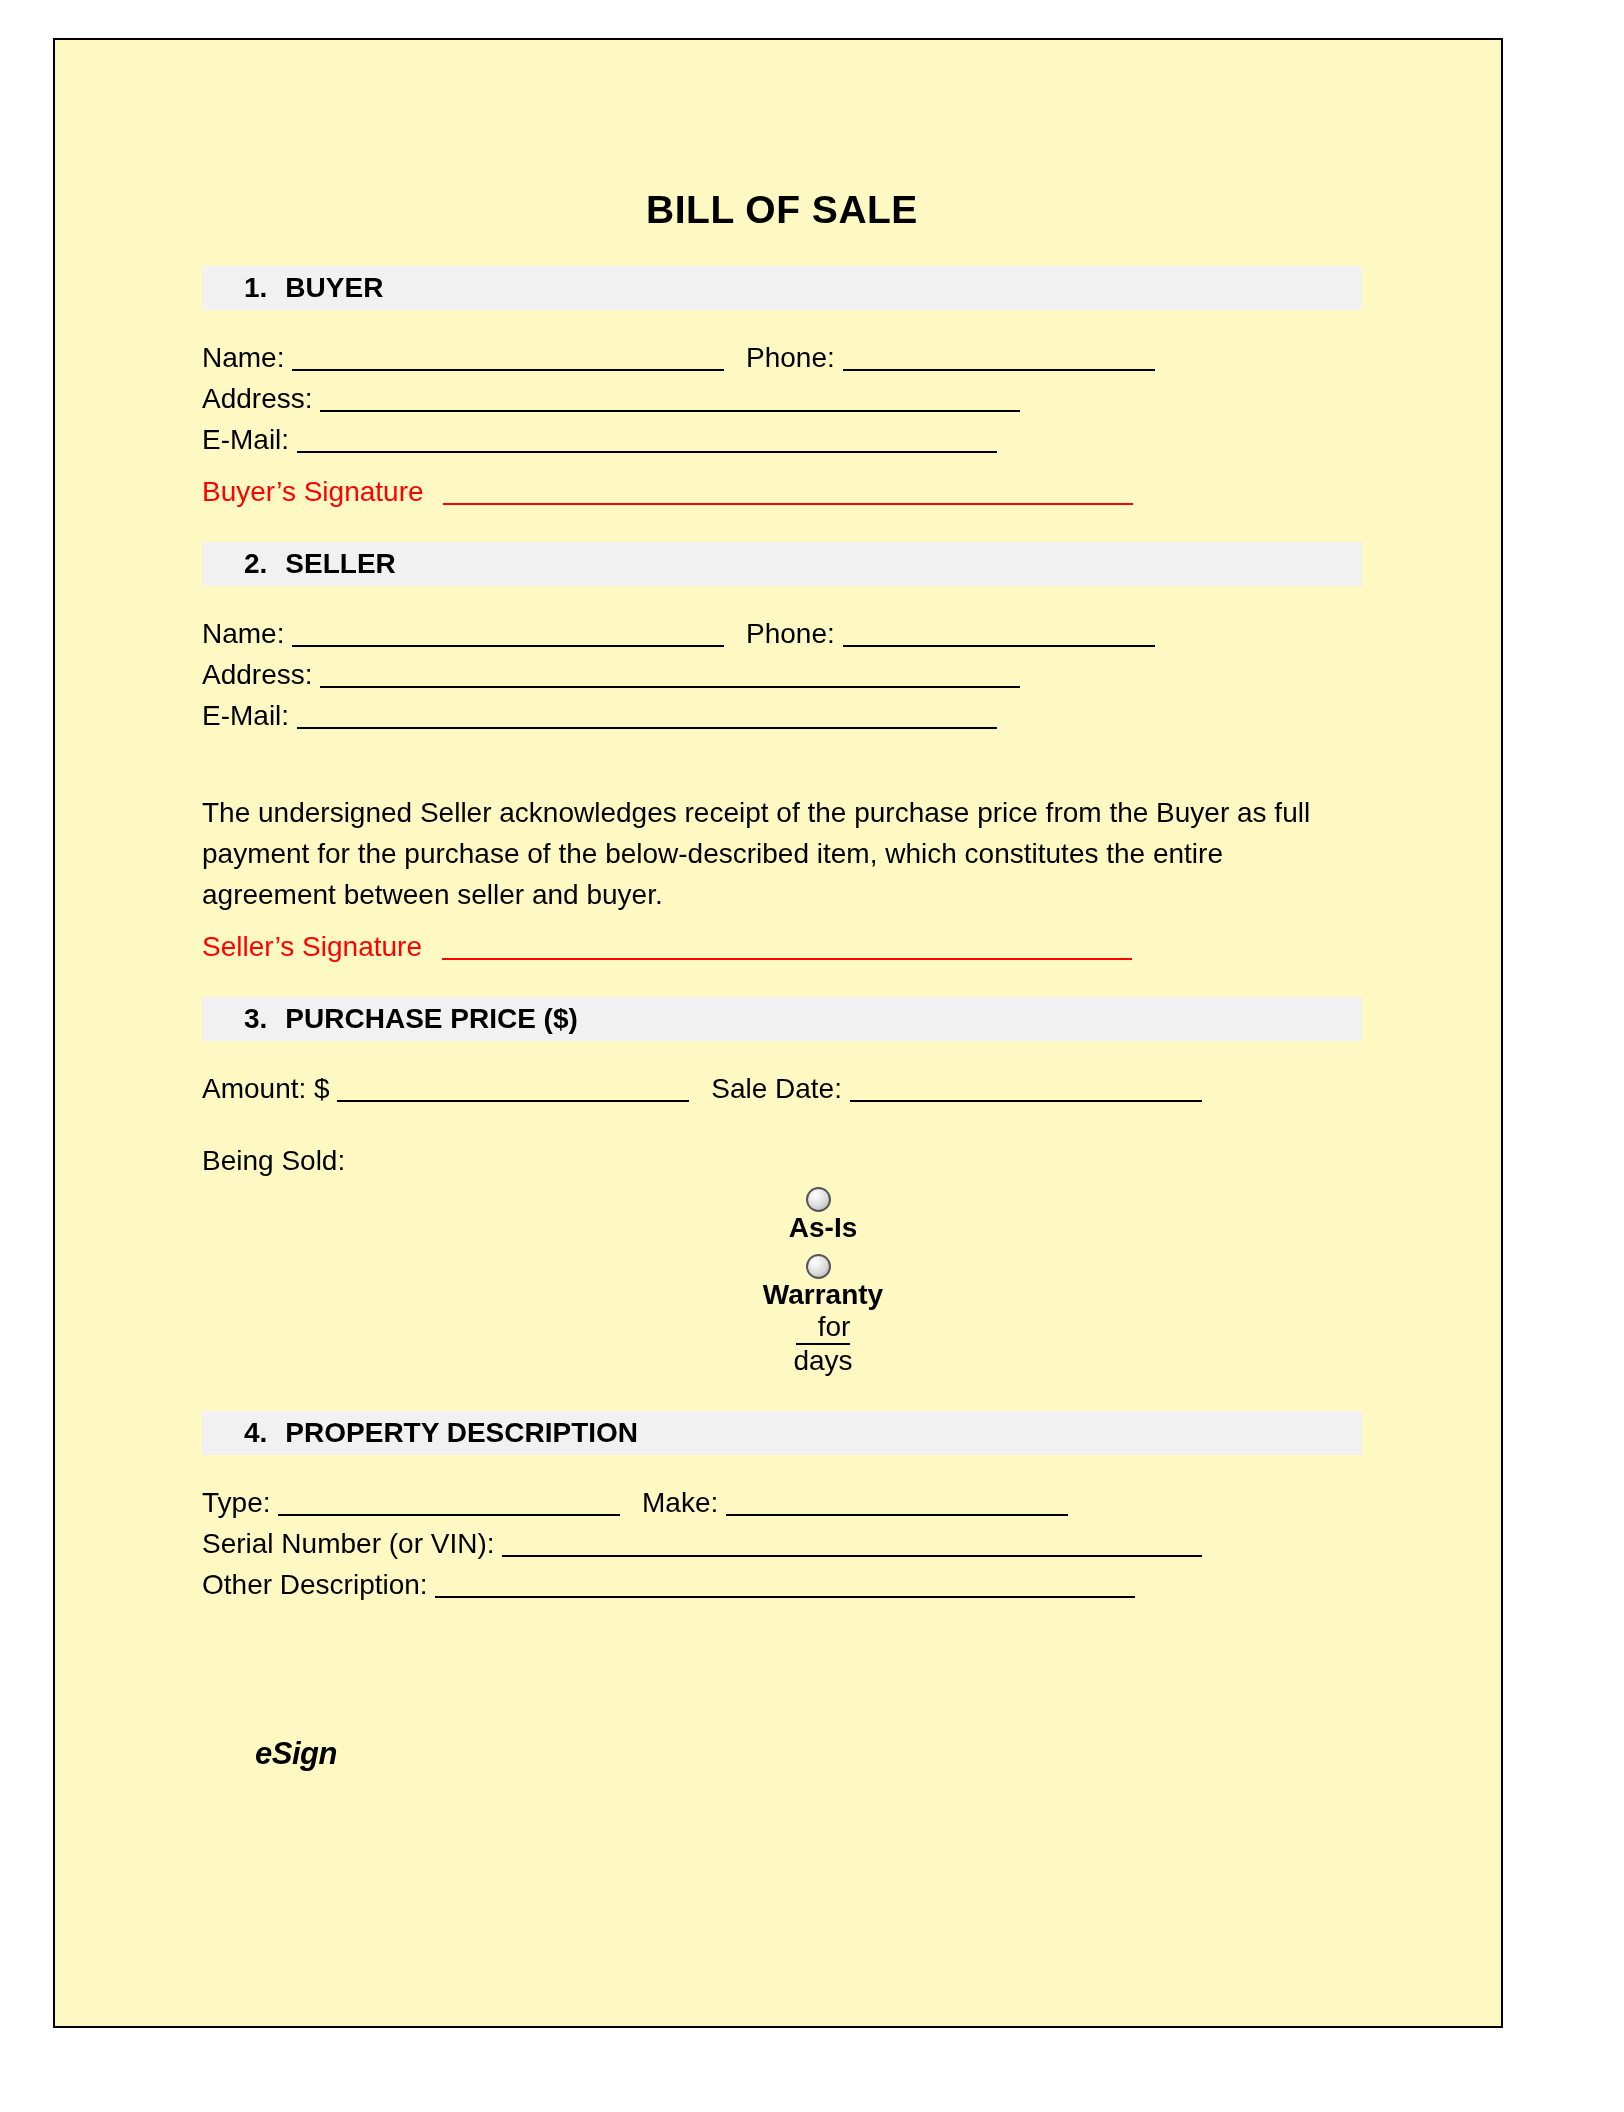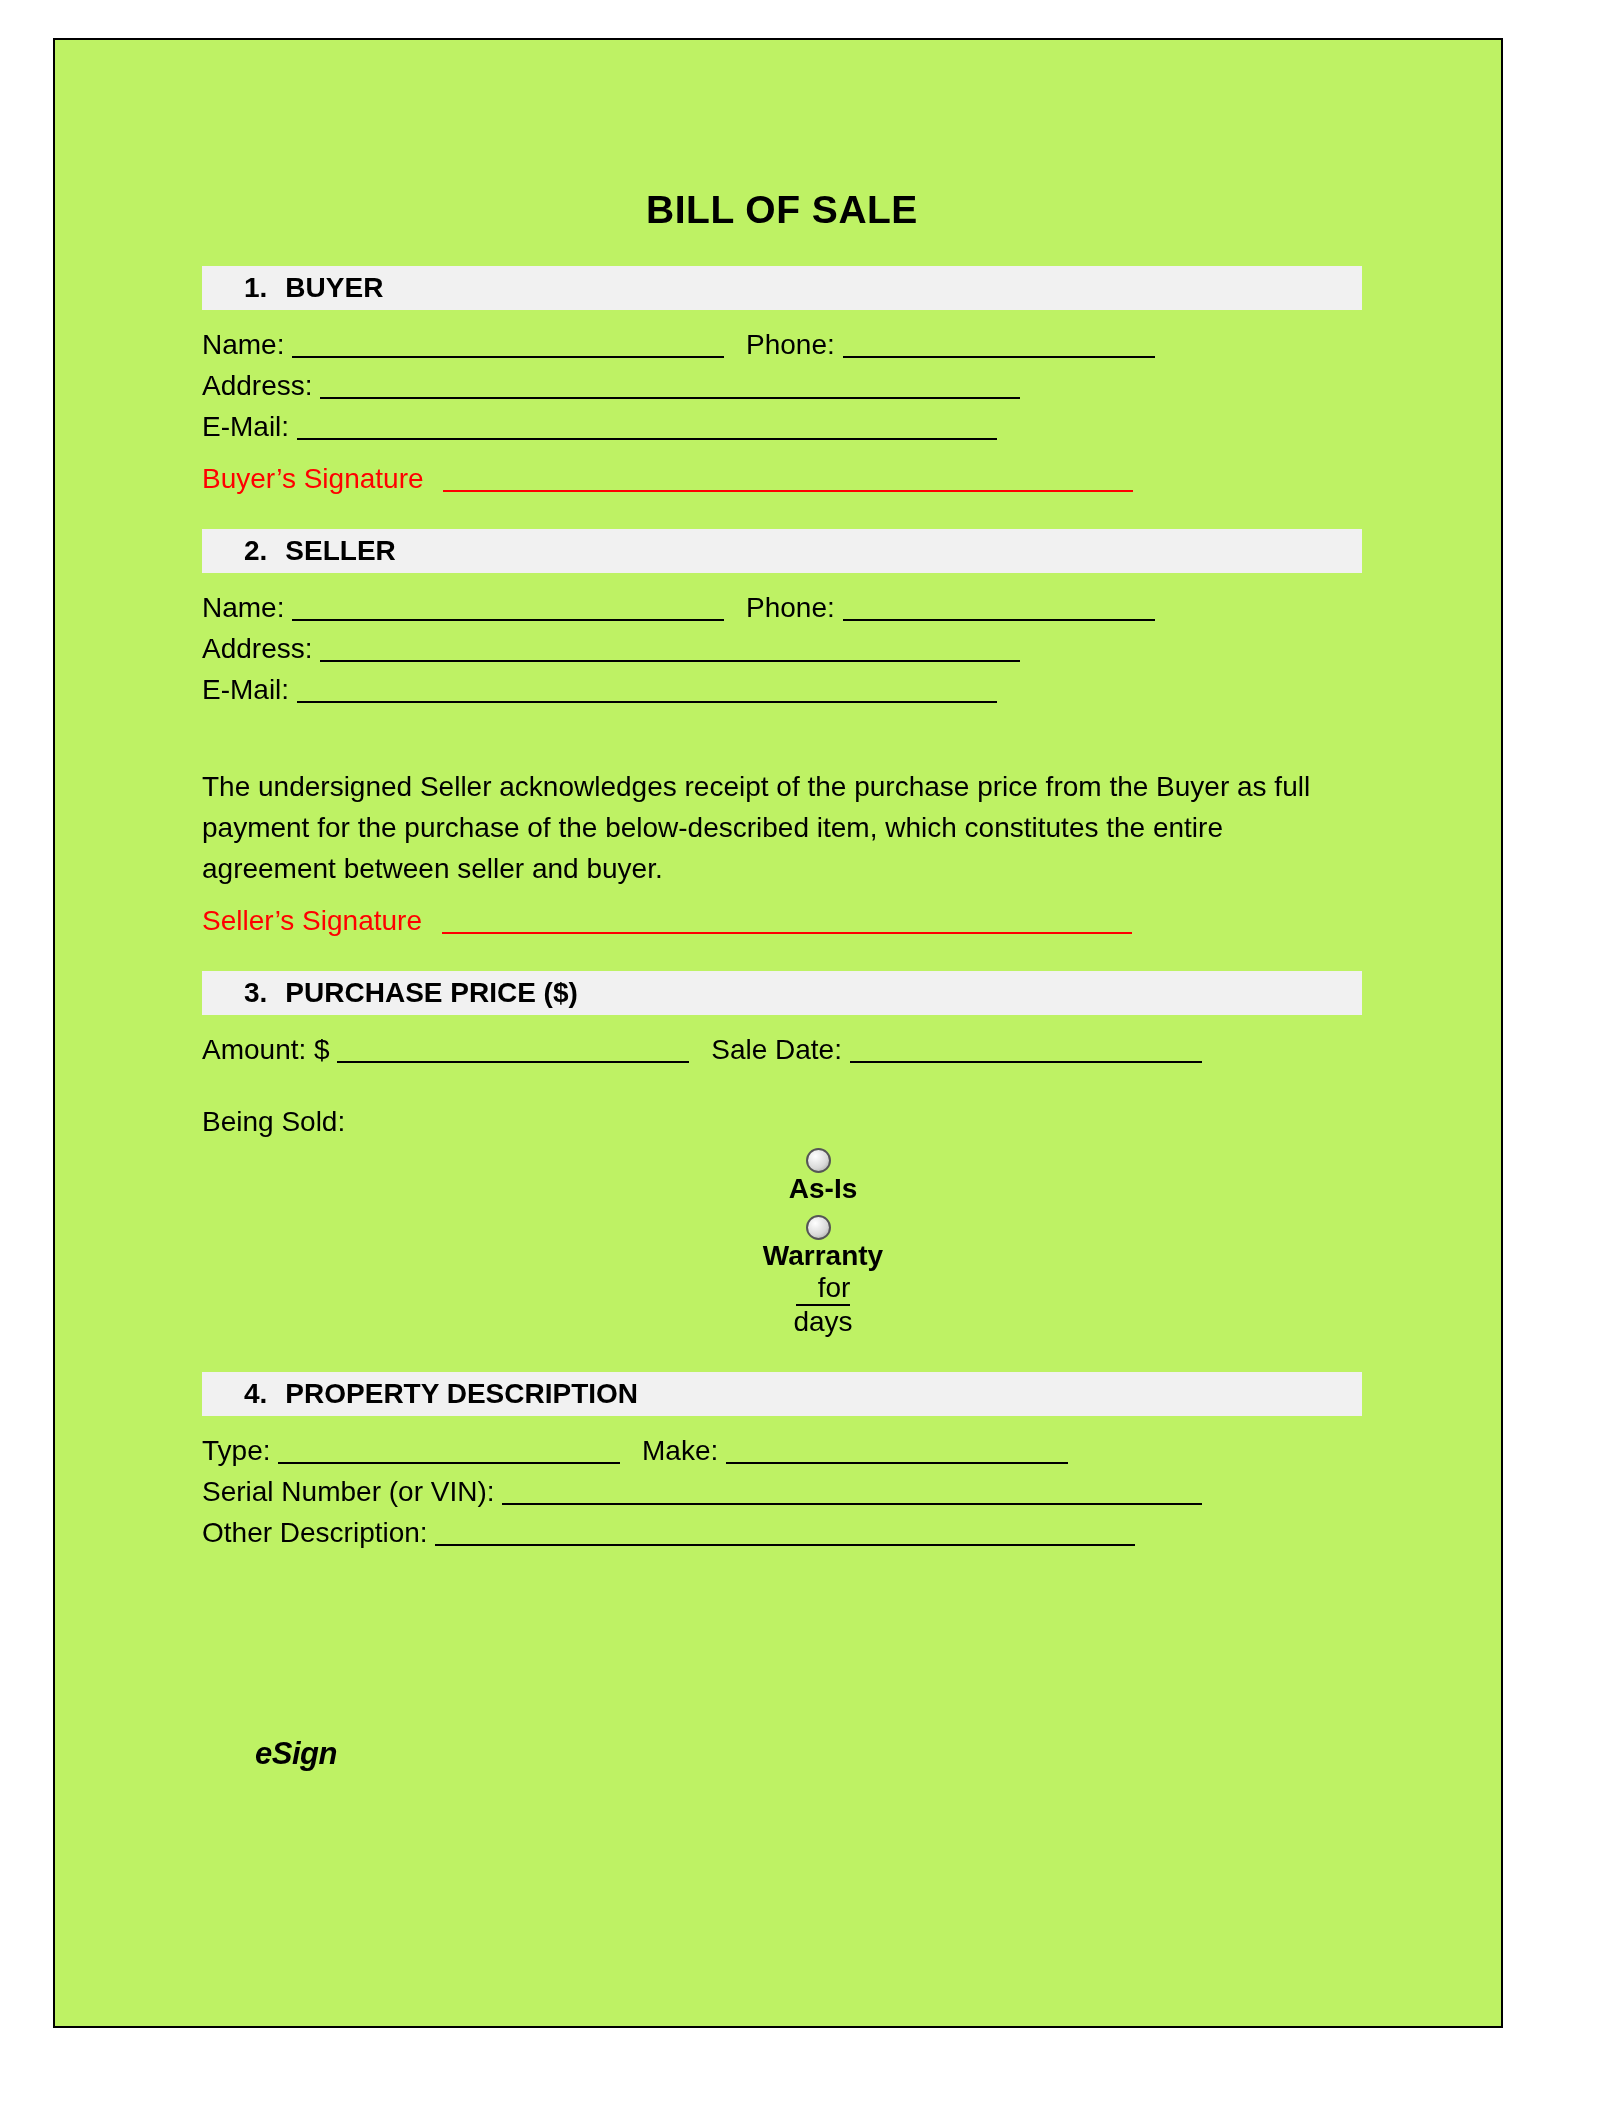--- a/index.html
+++ b/index.html
@@ -13,21 +13,21 @@
     font-family: "Liberation Sans", sans-serif;
     color: #000000;
   }
   .page {
     position: absolute;
     left: 53px;
     top: 38px;
     width: 1450px;
     height: 1990px;
     border: 2px solid #000000;
-    background: #bef264;
+    background: #fef9c3;
     box-sizing: border-box;
   }
   .inner {
     position: absolute;
     left: 147px;
     top: 0;
     width: 1160px;
   }
   .doc-title {
     margin-top: 148px;
@@ -47,21 +47,21 @@
   }
   .section-head .num {
     padding-left: 42px;
     padding-right: 18px;
   }
   .body-block {
     font-size: 28px;
     line-height: 41px;
   }
   .body-block.pad {
-    margin-top: 14px;
+    margin-top: 27px;
   }
   .row {
     white-space: nowrap;
   }
   .fill {
     display: inline-block;
     border-bottom: 2px solid #000000;
     vertical-align: -4px;
   }
   .sig {

